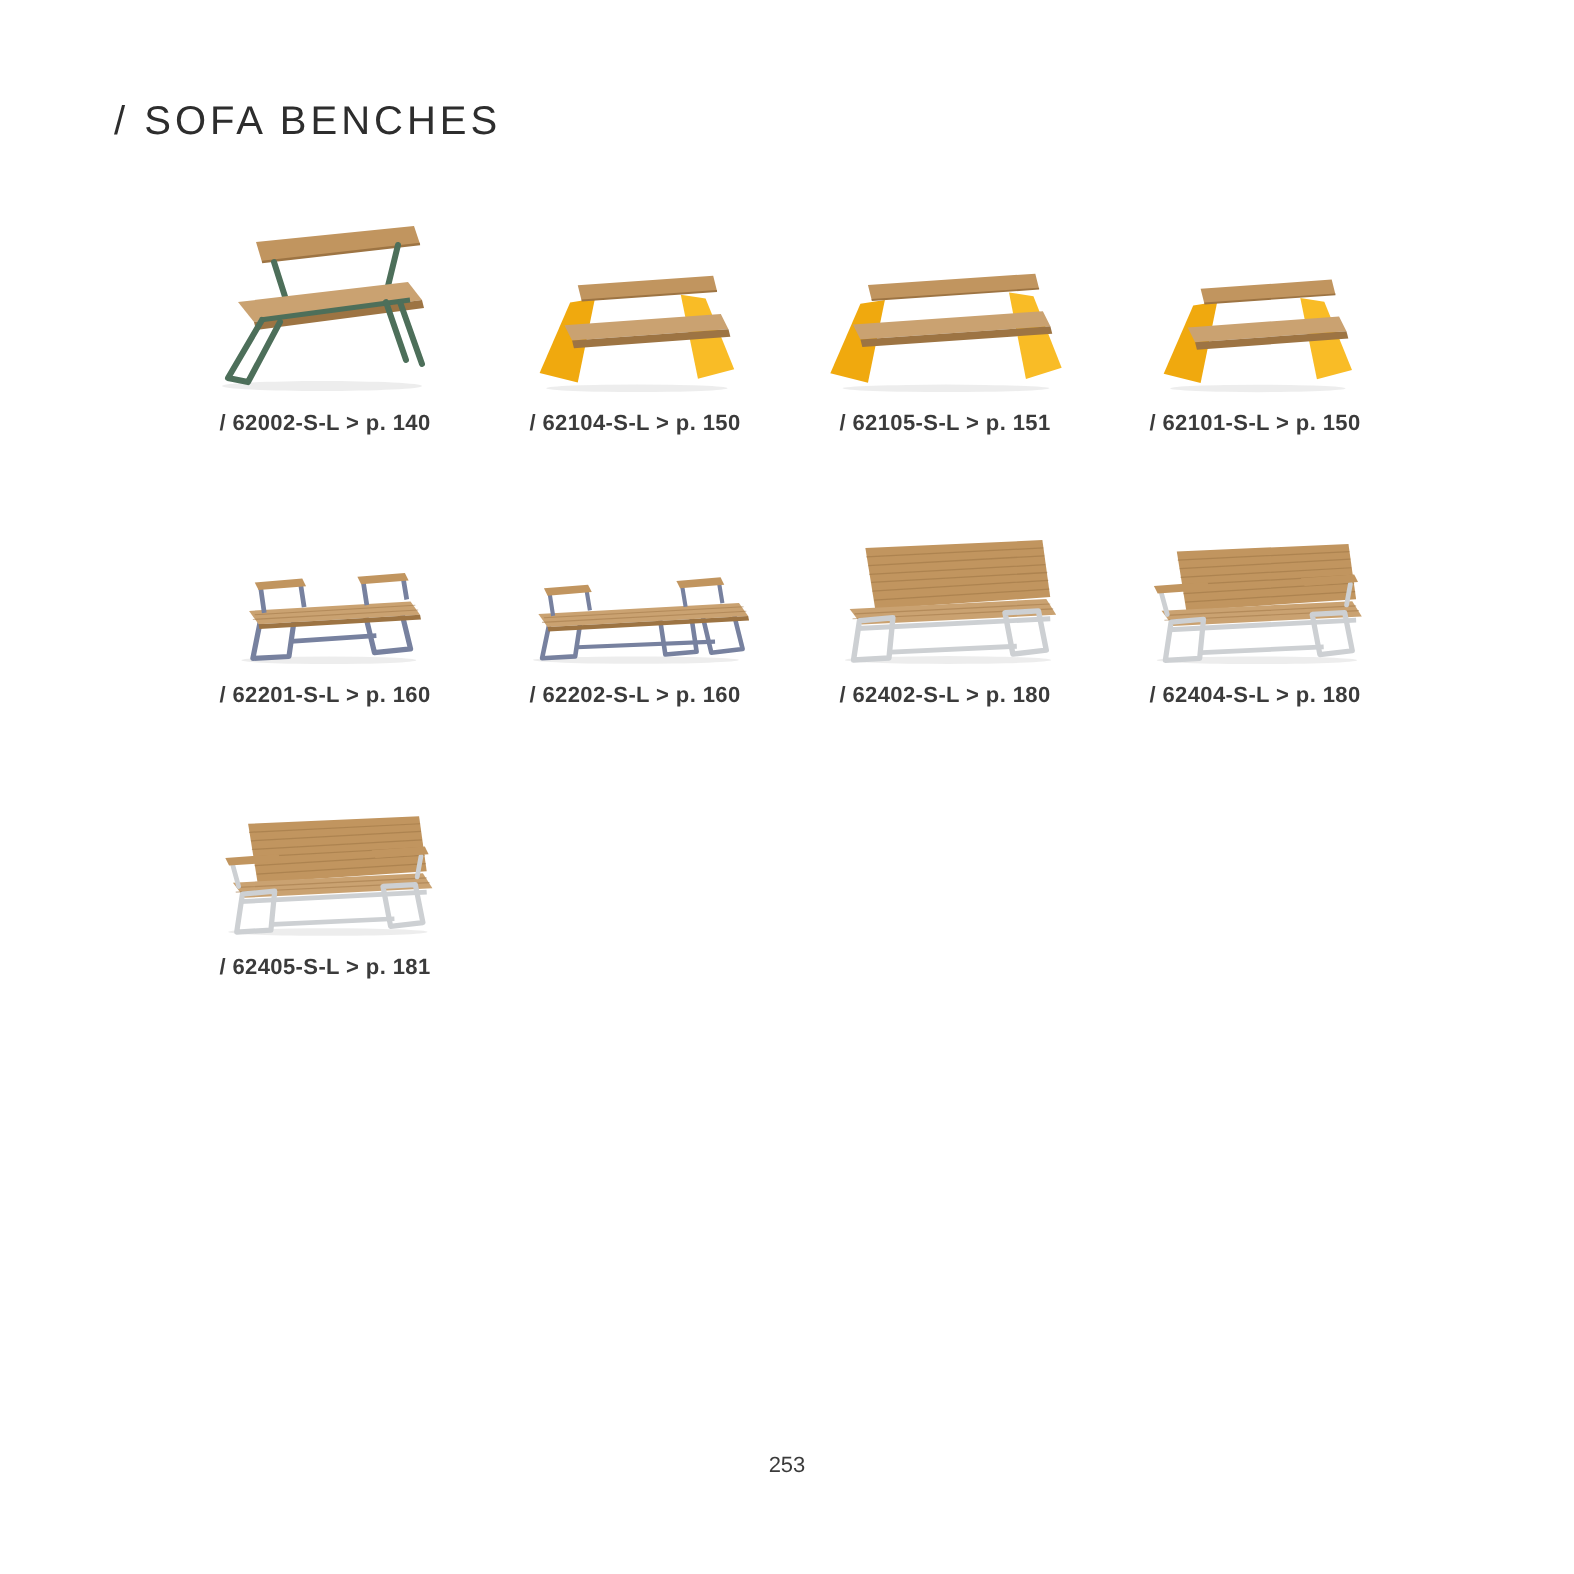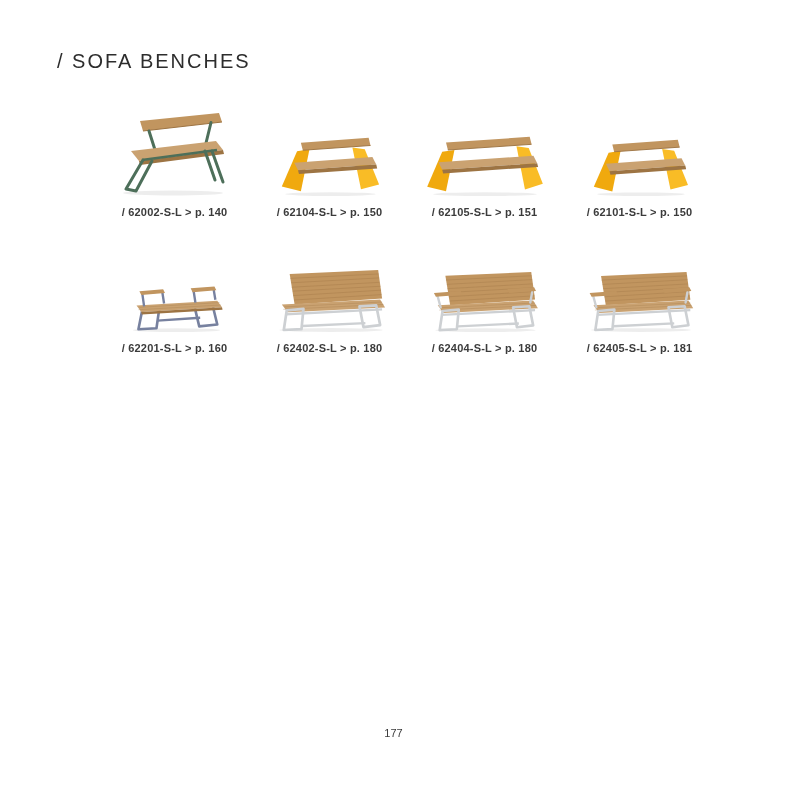--- a/index.html
+++ b/index.html
@@ -14,21 +14,21 @@
     position: absolute;
     left: 57px; top: 37px;
     font-size: 20px;
     font-weight: 400;
     letter-spacing: 2px;
     color: var(--title-text, #2d2d2d);
     white-space: nowrap;
   }
   .product-grid {
     position: absolute;
-    left: 97px; top: 96px;
+    left: 85px; top: 96px;
     display: grid;
     grid-template-columns: repeat(4, 155px);
     grid-auto-rows: 136px;
     text-align: right;
   }
   figure.cell {
     margin: 0;
     display: flex;
     flex-direction: column;
     align-items: center;
@@ -215,20 +215,28 @@
 
   <figure class="cell">
     <div class="imgbox">
       <svg class="bench" width="100" height="57">
           <use href="#sym-blue-short"></use>
         </svg>
     </div>
     <figcaption class="label">/ 62201-S-L &gt; p. 160</figcaption>
   </figure>
 
+  <figure class="cell">
+    <div class="imgbox">
+      <svg class="bench" width="115" height="51">
+          <use href="#sym-blue-long"></use>
+        </svg>
+    </div>
+    <figcaption class="label">/ 62202-S-L &gt; p. 160</figcaption>
+  </figure>
 
 
   <figure class="cell">
     <div class="imgbox">
       <svg class="bench" width="118" height="64">
           <use href="#sym-white-plain"></use>
         </svg>
     </div>
     <figcaption class="label">/ 62402-S-L &gt; p. 180</figcaption>
   </figure>
@@ -246,13 +254,13 @@
     <div class="imgbox">
       <svg class="bench" width="114" height="62">
           <use href="#sym-white-arms"></use>
         </svg>
     </div>
     <figcaption class="label">/ 62405-S-L &gt; p. 181</figcaption>
   </figure>
 
 </div>
 
-<div class="page-number">177</div>
+<div class="page-number">253</div>
 
 </body></html>

